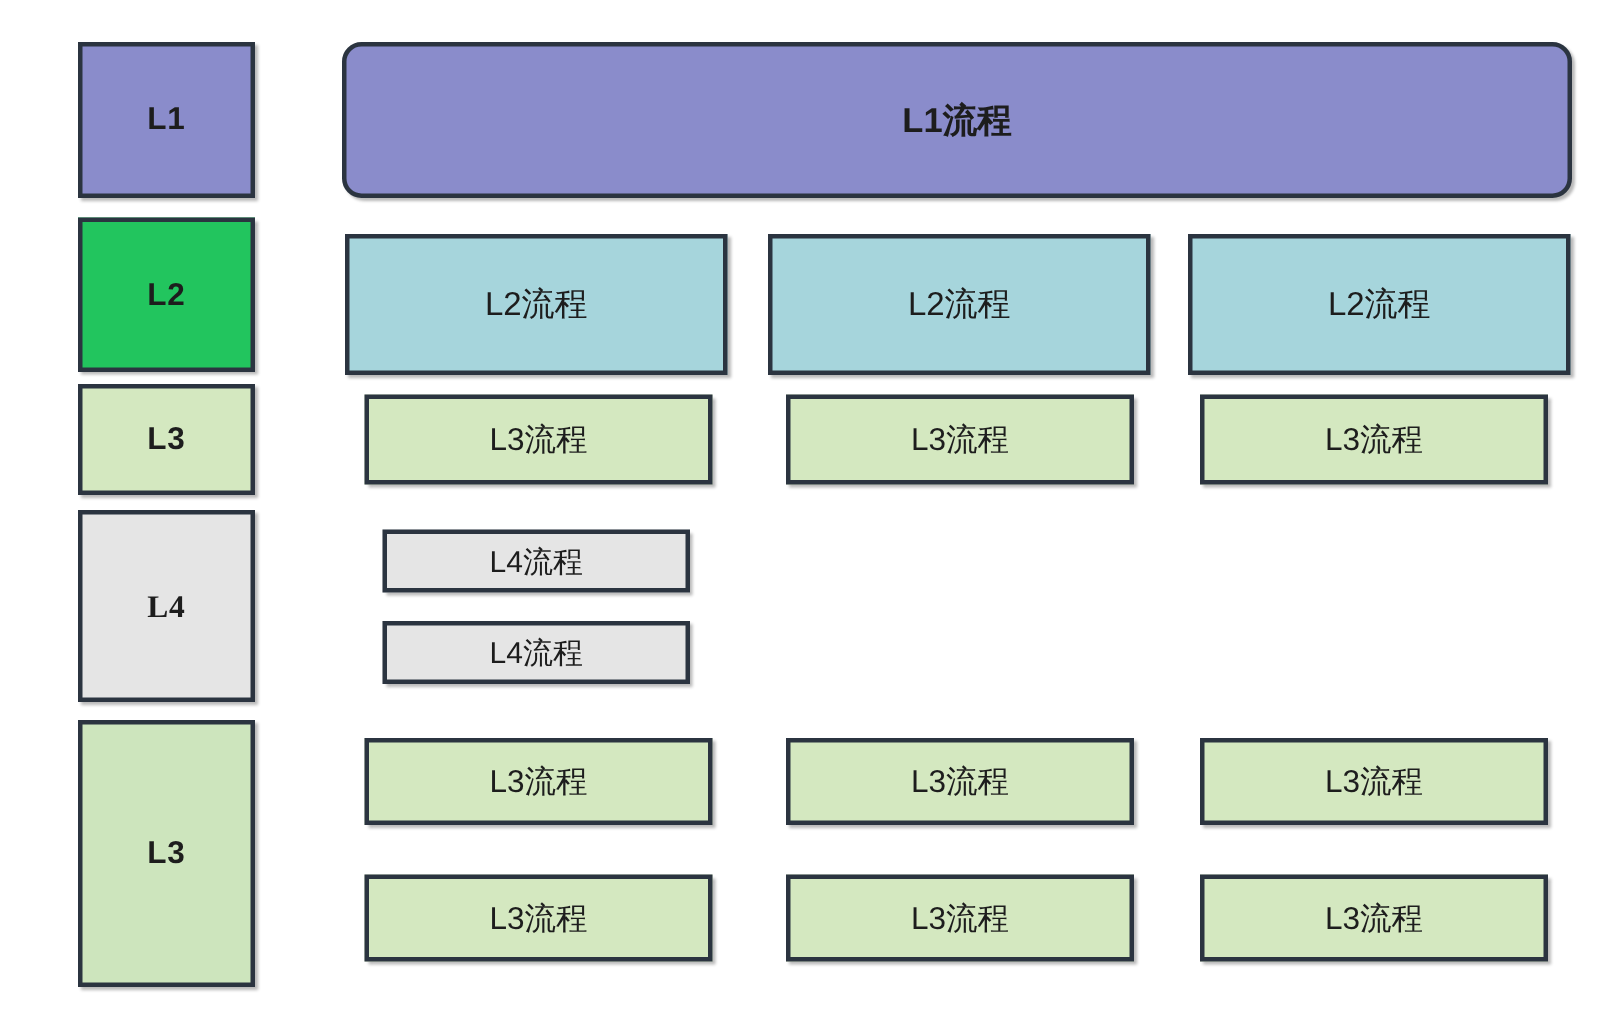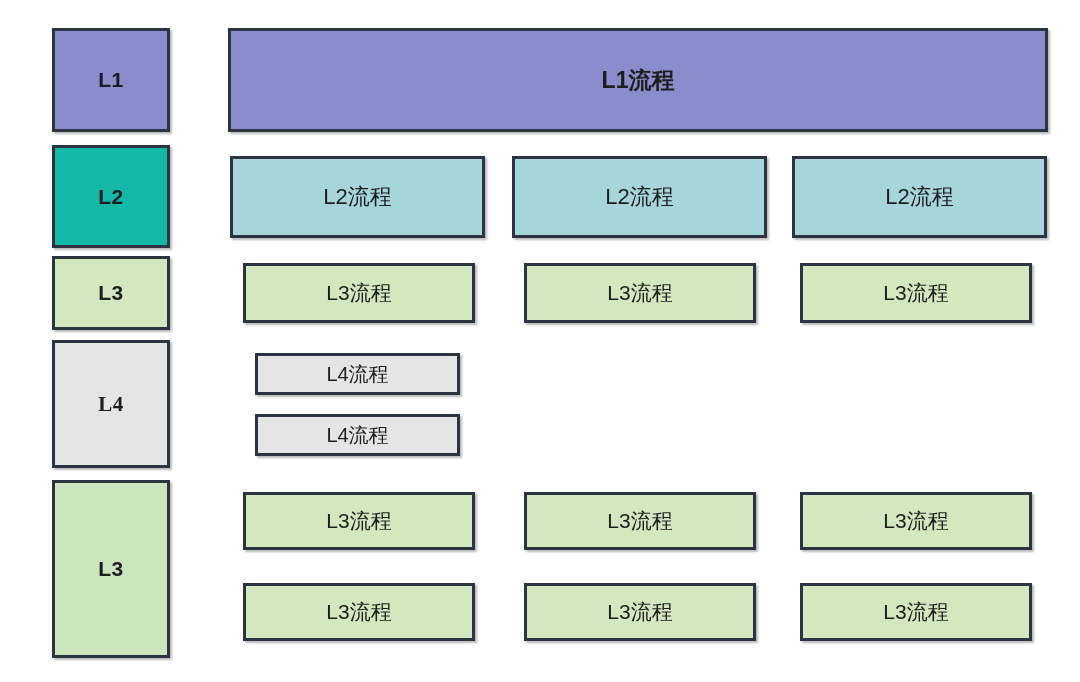--- a/index.html
+++ b/index.html
@@ -36,40 +36,41 @@
 
   
   .label-box {
     left: 52px;
     width: 118px;
     font-size: 21px;
     font-weight: bold;
     letter-spacing: 0.5px;
   }
   .label-l1 { top: 28px;  height: 104px; background: #8a8ccb; }
-  .label-l2 { top: 145px; height: 103px; background: #14b8a6; }
+  .label-l2 { top: 145px; height: 103px; background: #22c55e; }
   .label-l3a{ top: 256px; height: 74px;  background: #d4e8c0; }
   .label-l4 { top: 340px; height: 128px; background: #e5e5e5; font-family: Liberation Serif, serif; }
   .label-l3b{ top: 480px; height: 178px; background: #cde5bd; }
 
   
   .l1-bar {
     left: 228px;
     top: 28px;
     width: 820px;
     height: 104px;
     background: #8a8ccb;
     font-size: 23px;
     font-weight: bold;
+    border-radius: 13px;
   }
 
   
   .l2-box {
     top: 156px;
-    height: 82px;
+    height: 94px;
     width: 255px;
     background: #a6d5dc;
     font-size: 22px;
   }
   .l2-c0 { left: 230px; }
   .l2-c1 { left: 512px; }
   .l2-c2 { left: 792px; }
 
   
   .l3-box {

